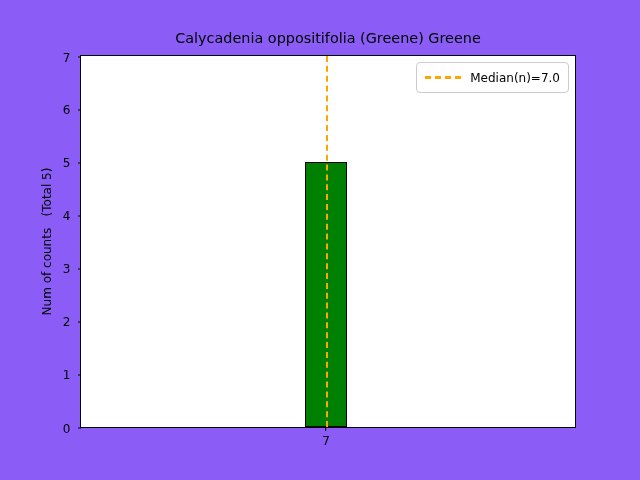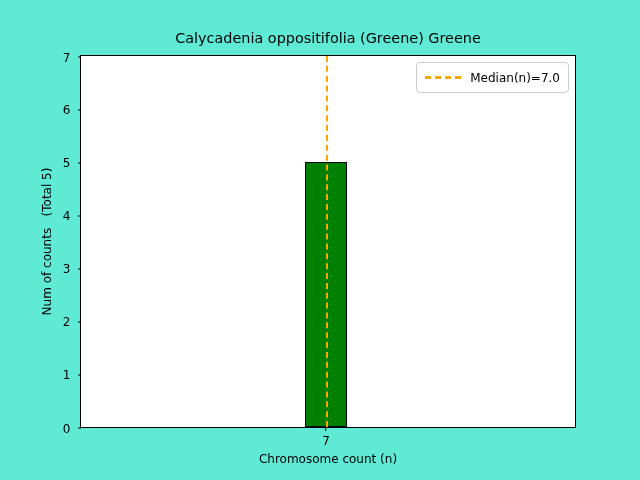--- a/index.html
+++ b/index.html
@@ -4,21 +4,21 @@
 <style>
   html, body {
     margin: 0;
     padding: 0;
     background: #ffffff;
   }
   #figure {
     position: relative;
     width: 640px;
     height: 480px;
-    background: #5eead4;
+    background: #8b5cf6;
     font-family: "DejaVu Sans", sans-serif;
     overflow: hidden;
   }
 
   
   #chart-title {
     position: absolute;
     left: 80px;
     width: 496px;
     top: 30px;
@@ -161,21 +161,20 @@
   }
 </style>
 </head>
 <body>
 
 <div id="figure">
 
   <div id="chart-title">Calycadenia oppositifolia (Greene) Greene</div>
 
   <div id="ylabel">Num of counts   (Total 5)</div>
-  <div id="xlabel">Chromosome count (n)</div>
 
   <div id="plot-area">
 
     <div class="ytick" style="top:0%;">
       <span class="ytick-label">7</span><span class="ytick-mark"></span>
     </div>
     <div class="ytick" style="top:14.2857%;">
       <span class="ytick-label">6</span><span class="ytick-mark"></span>
     </div>
     <div class="ytick" style="top:28.5714%;">

